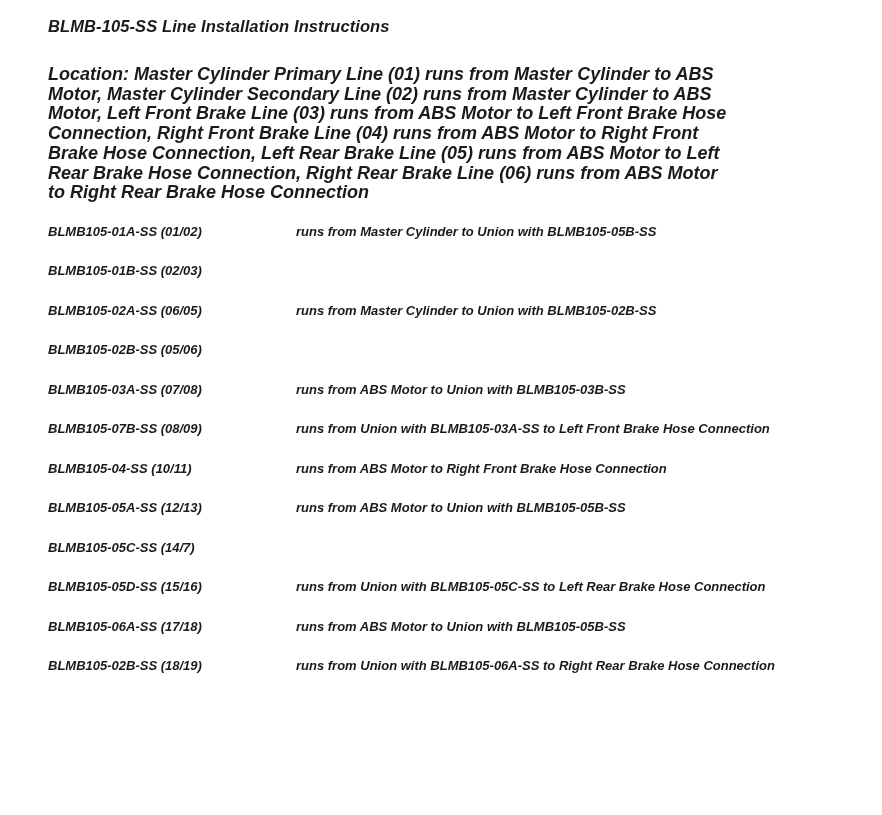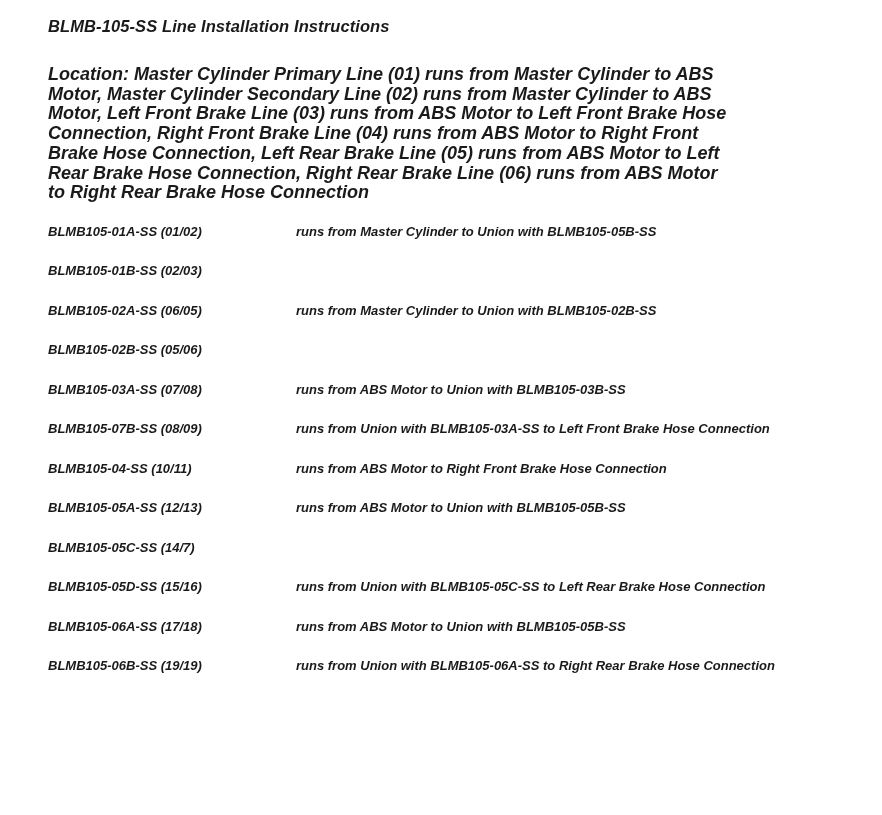--- a/index.html
+++ b/index.html
@@ -100,17 +100,17 @@
     </div>
     <div class="line-row">
       <span class="part">BLMB105-05D-SS (15/16)</span>
       <span class="desc">runs from Union with BLMB105-05C-SS to Left Rear Brake Hose Connection</span>
     </div>
     <div class="line-row">
       <span class="part">BLMB105-06A-SS (17/18)</span>
       <span class="desc">runs from ABS Motor to Union with BLMB105-05B-SS</span>
     </div>
     <div class="line-row">
-      <span class="part">BLMB105-06B-SS (19/19)</span>
+      <span class="part">BLMB105-02B-SS (18/19)</span>
       <span class="desc">runs from Union with BLMB105-06A-SS to Right Rear Brake Hose Connection</span>
     </div>
   </div>
 </div>
 
 </body></html>

